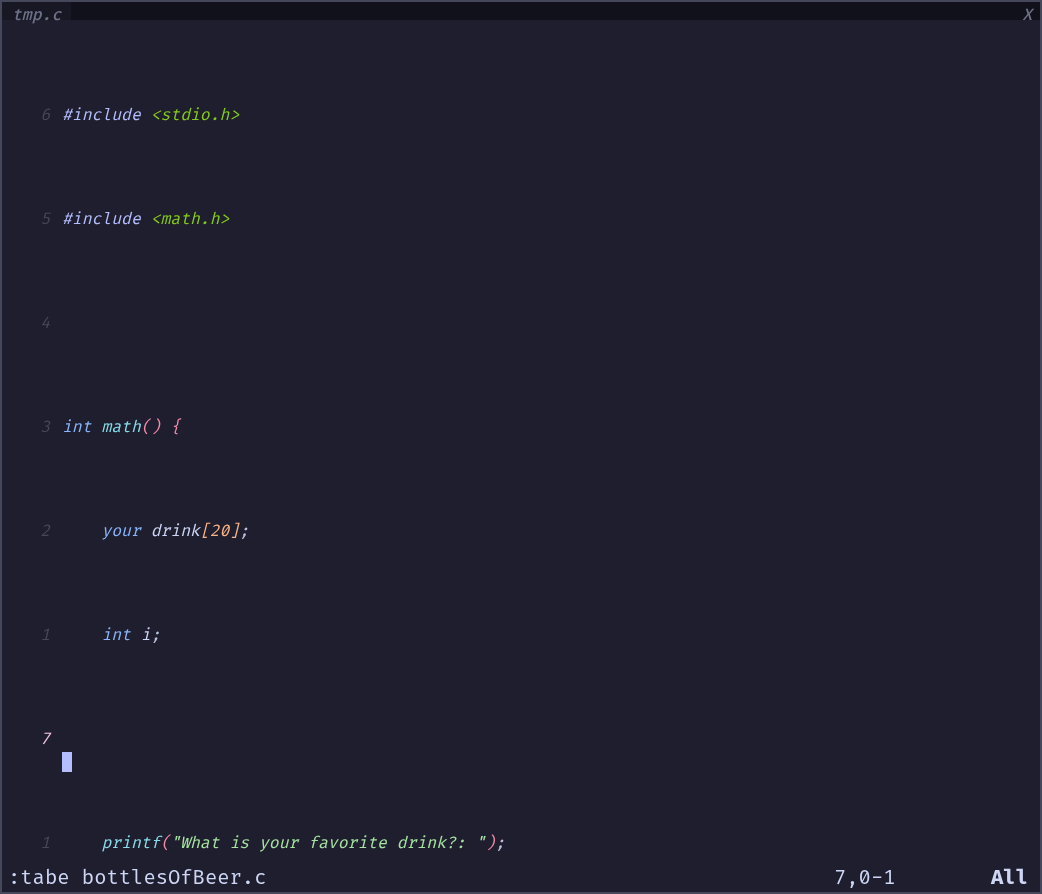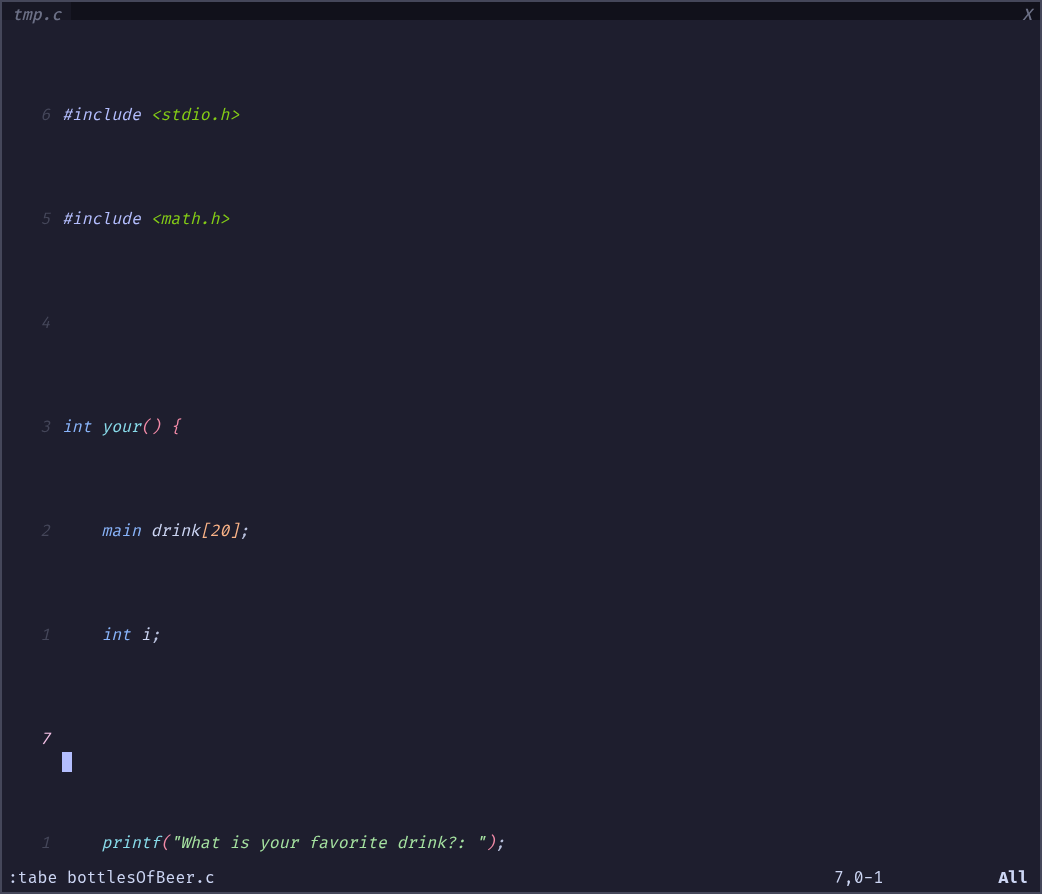--- a/index.html
+++ b/index.html
@@ -58,21 +58,21 @@
     user-select: none;
   }
   .gutter.cur { color: #f5c2e7; }
   .code { flex: 1; }
   .statusline {
     display: flex;
     background: #1e1e2e;
     color: #cdd6f4;
     height: 28px;
     padding: 2px 6px;
-    font-size: 16px;
+    font-size: 20px;
     align-items: center;
     border-top: 0;
   }
   .status-left { flex: 1; }
   .status-pos { width: 140px; }
   .status-pct { text-align: right; width: 60px; padding-right:6px;font-weight:bold;}
   .cursor-block {
     display: inline-block;
     width: 10px;
     height: 20px;
@@ -106,23 +106,23 @@
 </div>
 
 <div class="editor">
 
   <div class="line"><span class="gutter">6</span><span class="code"><span class="pp">#include</span> <span class="inc">&lt;stdio.h&gt;</span></span></div>
 
   <div class="line"><span class="gutter">5</span><span class="code"><span class="pp">#include</span> <span class="inc">&lt;math.h&gt;</span></span></div>
 
   <div class="line"><span class="gutter">4</span><span class="code"></span></div>
 
-  <div class="line"><span class="gutter">3</span><span class="code"><span class="kw">int</span> <span class="fn">your</span><span class="par">(</span><span class="par">)</span> <span class="brc">{</span></span></div>
+  <div class="line"><span class="gutter">3</span><span class="code"><span class="kw">int</span> <span class="fn">math</span><span class="par">(</span><span class="par">)</span> <span class="brc">{</span></span></div>
 
-  <div class="line"><span class="gutter">2</span><span class="code">    <span class="kw">main</span> <span class="id">drink</span><span class="brk">[</span><span class="nm">20</span><span class="brk">]</span><span class="op">;</span></span></div>
+  <div class="line"><span class="gutter">2</span><span class="code">    <span class="kw">your</span> <span class="id">drink</span><span class="brk">[</span><span class="nm">20</span><span class="brk">]</span><span class="op">;</span></span></div>
 
   <div class="line"><span class="gutter">1</span><span class="code">    <span class="kw">int</span> <span class="id">i</span><span class="op">;</span></span></div>
 
   <div class="line"><span class="gutter cur">7</span><span class="code"><span class="cursor-block"></span></span></div>
 
   <div class="line"><span class="gutter">1</span><span class="code">    <span class="fn">printf</span><span class="par">(</span><span class="str">"What is your favorite drink?: "</span><span class="par">)</span><span class="op">;</span></span></div>
 
   
 
   

